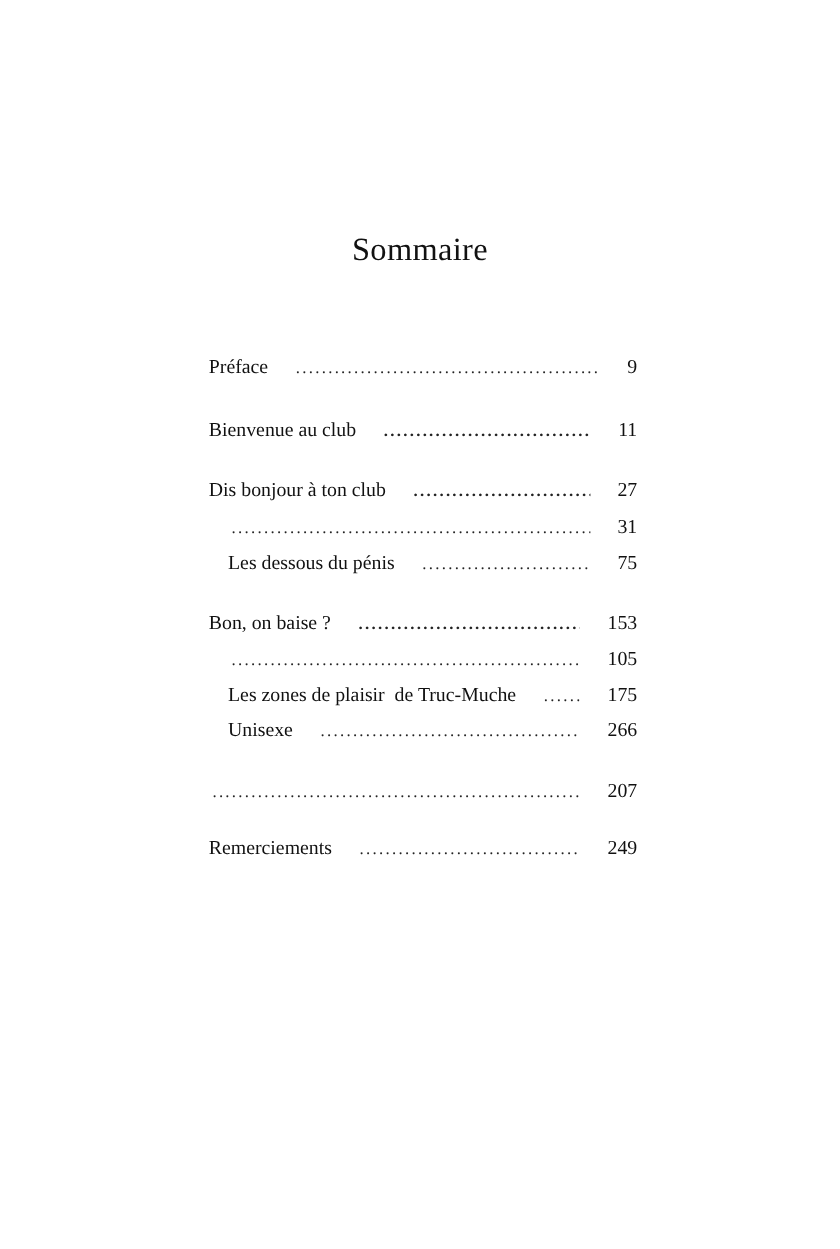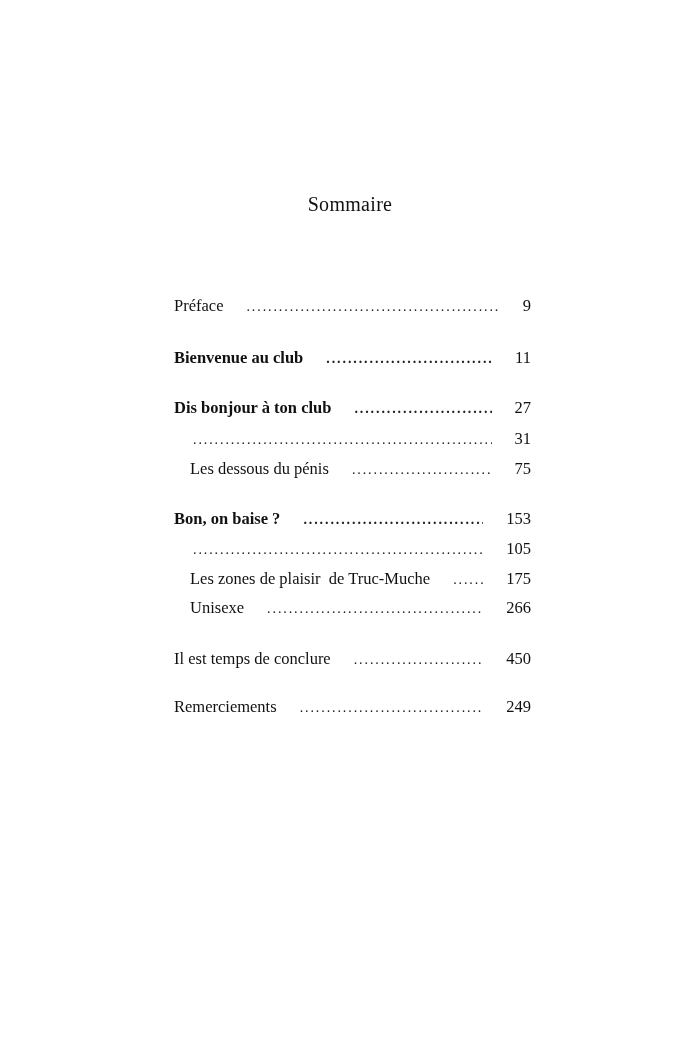--- a/index.html
+++ b/index.html
@@ -1,24 +1,24 @@
 <!DOCTYPE html>
 <html><head>
   <meta charset="utf-8">
   <style>
     html, body { margin: 0; padding: 0; background: #ffffff; }
     body { width: 700px; height: 1041px; position: relative; overflow: hidden;
            font-family: "Liberation Serif", "DejaVu Serif", serif; color: #111; }
     .title { position: absolute; top: 193px; left: 0; width: 700px; text-align: center;
-             font-size: 20px; letter-spacing: 0.3px; color: #111; }
+             font-size: 27px; letter-spacing: 0.3px; color: #111; }
     .toc { position: absolute; left: 174px; width: 357px; top: 0; }
     .entry { position: absolute; left: 0; width: 357px; display: flex; align-items: baseline;
              font-size: 16.5px; line-height: 20px; white-space: nowrap; gap: 20px; }
     .entry.sub { left: 16px; width: 341px; }
-    .entry.bold .label { font-weight: bold; }
+    .entry.bold .label { font-weight: normal; }
     .entry .label { flex: 0 0 auto; }
     .entry .leader { flex: 1 1 auto; overflow: hidden; margin: 0 3px; color: #222;
                      letter-spacing: 2.2px; font-size: 14px; }
     .entry.bold .leader { font-weight: bold; letter-spacing: 1.6px; }
     .entry .leader::before { content: ". . . . . . . . . . . . . . . . . . . . . . . . . . . . . . . . . . . . . . . . . . . . . . . . . . . . . . . . . . . . . . . . . . . . . . . . . . . . . . . . . . . . . . . . . . . . . . . . . . . ."; letter-spacing: 0; word-spacing: -1.6px; }
     .entry .page { flex: 0 0 auto; text-align: right; }
   </style>
 </head>
 <body>
 
@@ -62,22 +62,21 @@
     <span class="label" style="white-space:pre">Les zones de plaisir  de Truc-Muche</span>
     <span class="leader"></span>
     <span class="page">175</span>
   </div>
   <div class="entry sub" style="top:598px">
     <span class="label">Unisexe</span>
     <span class="leader"></span>
     <span class="page">266</span>
   </div>
   <div class="entry" style="top:649px">
-    <span class="label">Il est temps de conclure</span>
     <span class="leader"></span>
-    <span class="page">450</span>
+    <span class="page">207</span>
   </div>
   <div class="entry" style="top:697px">
     <span class="label">Remerciements</span>
     <span class="leader"></span>
     <span class="page">249</span>
   </div>
 </div>
 
 </body></html>

